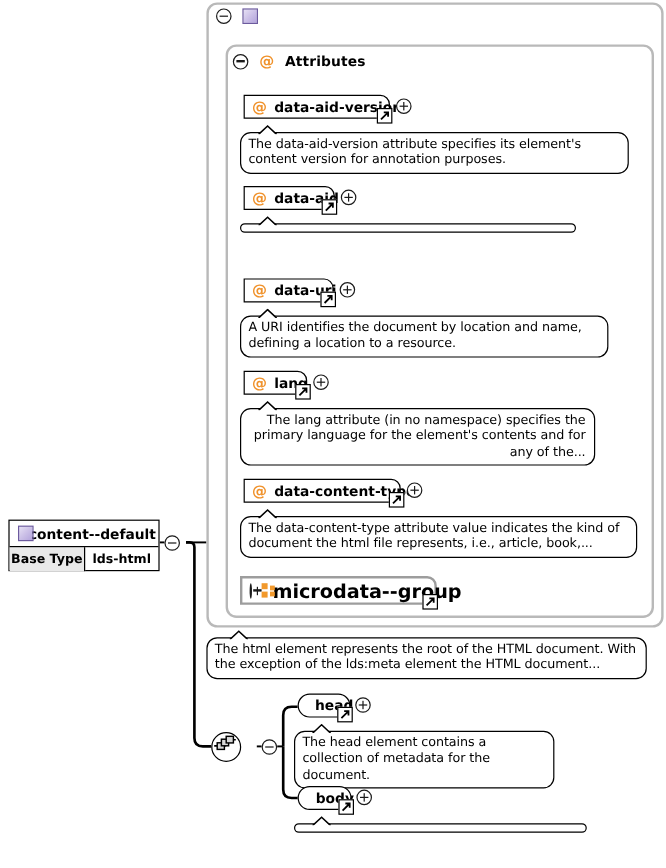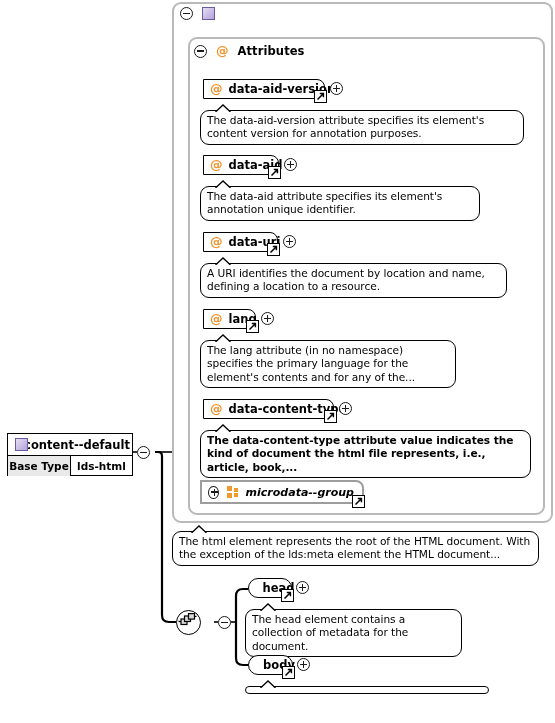--- a/index.html
+++ b/index.html
@@ -93,21 +93,21 @@
   .gnode{
     position:absolute;
     border:2px solid #9d9d9d;
     background:#fff;
     box-sizing:border-box;
     border-radius:0 8px 0 0;
     display:flex;align-items:center;
     padding:0 8px 0 6px;
     height:24px;
   }
-  .gnode .ntxt{font-size:11px;font-weight:bold;white-space:nowrap;font-style:italic;}
+  .gnode .ntxt{font-size:16px;font-weight:bold;white-space:nowrap;}
 
   
   .goto{
     position:absolute;width:13px;height:13px;
     border:1.4px solid #000;background:#fff;box-sizing:border-box;
   }
   .goto svg{display:block;}
 
   
   .doc{
@@ -231,21 +231,20 @@
       <path d="M2.5,8.5 L8,3 M4.8,2.6 H8.4 V6.2" stroke="#000" stroke-width="1.5" fill="none"></path>
     </svg>
 </div>
 <div class="circ plus" style="left:284px;top:158px;"></div>
 <div class="doc" style="left:200px;top:186px;width:280px;">
   <div class="tail">
     <svg width="16" height="8" viewBox="0 0 16 8">
         <path d="M0.5,8 L8,1 L15.5,8" stroke="#000" stroke-width="1.3" fill="#fff"></path>
       </svg>
   </div>
-  <span>The data-aid attribute specifies its element's annotation unique identifier.</span>
 </div>
 
 <div class="node" style="left:203px;top:232px;width:75px;">
   <span class="ico-at">@</span>
   <span class="ntxt">data-uri</span>
 </div>
 <div class="goto" style="left:267px;top:243px;">
   <svg width="11" height="11" viewBox="0 0 11 11">
       <path d="M2.5,8.5 L8,3 M4.8,2.6 H8.4 V6.2" stroke="#000" stroke-width="1.5" fill="none"></path>
     </svg>
@@ -263,40 +262,40 @@
 <div class="node" style="left:203px;top:309px;width:53px;">
   <span class="ico-at">@</span>
   <span class="ntxt">lang</span>
 </div>
 <div class="goto" style="left:246px;top:320px;">
   <svg width="11" height="11" viewBox="0 0 11 11">
       <path d="M2.5,8.5 L8,3 M4.8,2.6 H8.4 V6.2" stroke="#000" stroke-width="1.5" fill="none"></path>
     </svg>
 </div>
 <div class="circ plus" style="left:261px;top:312px;"></div>
-<div class="doc" style="left:200px;top:340px;width:256px;">
+<div class="doc" style="left:200px;top:340px;width:296px;text-align:right;">
   <div class="tail">
     <svg width="16" height="8" viewBox="0 0 16 8">
         <path d="M0.5,8 L8,1 L15.5,8" stroke="#000" stroke-width="1.3" fill="#fff"></path>
       </svg>
   </div>
   <span>The lang attribute (in no namespace) specifies the primary language for the element's contents and for any of the...</span>
 </div>
 
 <div class="node" style="left:203px;top:399px;width:131px;">
   <span class="ico-at">@</span>
   <span class="ntxt">data-content-type</span>
 </div>
 <div class="goto" style="left:324px;top:410px;">
   <svg width="11" height="11" viewBox="0 0 11 11">
       <path d="M2.5,8.5 L8,3 M4.8,2.6 H8.4 V6.2" stroke="#000" stroke-width="1.5" fill="none"></path>
     </svg>
 </div>
 <div class="circ plus" style="left:339px;top:402px;"></div>
-<div class="doc" style="left:200px;top:430px;width:331px;font-weight:bold;">
+<div class="doc" style="left:200px;top:430px;width:331px;">
   <div class="tail">
     <svg width="16" height="8" viewBox="0 0 16 8">
         <path d="M0.5,8 L8,1 L15.5,8" stroke="#000" stroke-width="1.3" fill="#fff"></path>
       </svg>
   </div>
   <span>The data-content-type attribute value indicates the kind of document the html file represents, i.e., article, book,...</span>
 </div>
 
 <div class="gnode" style="left:200px;top:480px;width:164px;">
   <span class="circ plus" style="position:relative;left:0;top:0;margin-right:8px;"></span>

